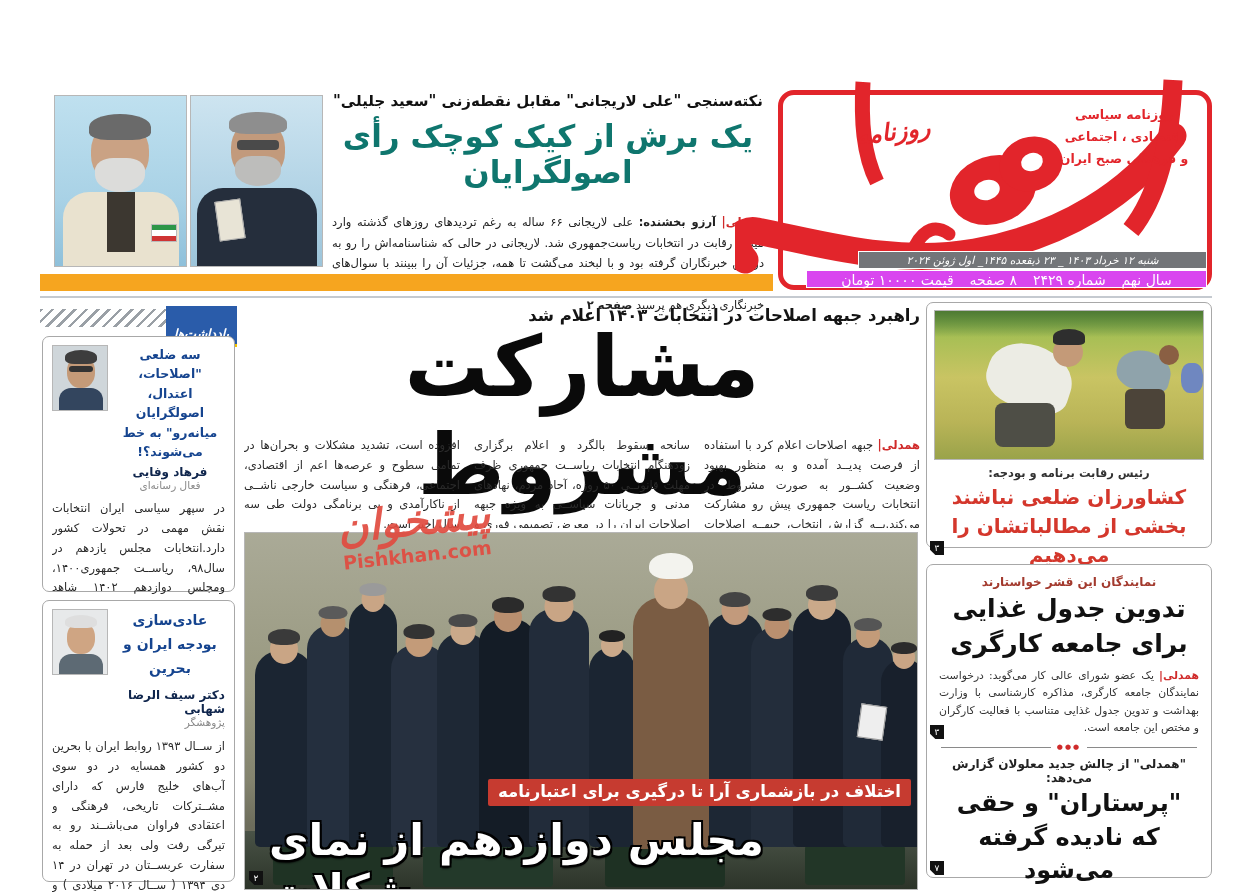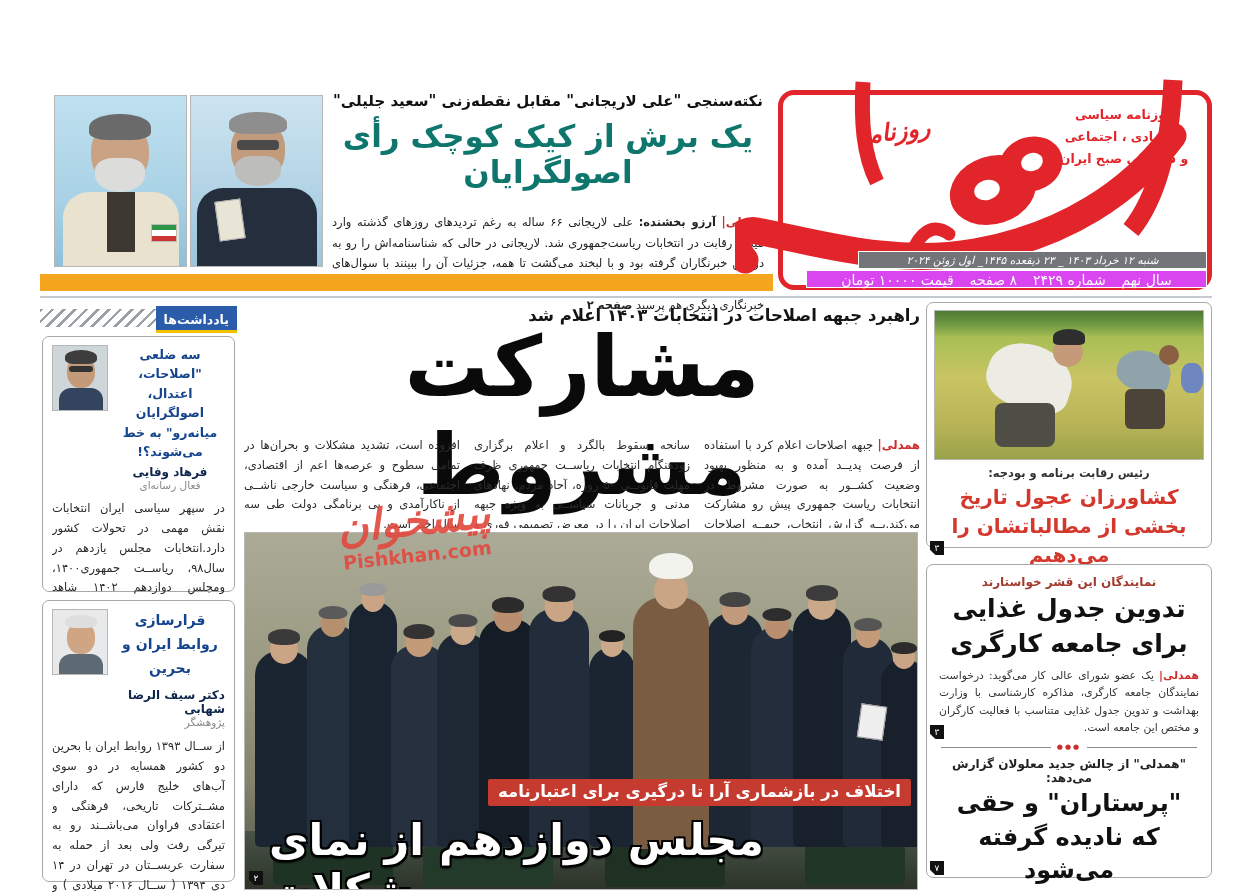--- a/index.html
+++ b/index.html
@@ -82,21 +82,21 @@
   <div class="abs rtl" style="left:1048px;top:104px;width:152px;text-align:center;color:#e2252b;font-weight:bold;font-size:12.5px;line-height:1.75;">
     <div>روزنامه سیاسی</div>
     <div>اقتصادی ، اجتماعی</div>
     <div>و فرهنگی صبح ایران</div>
   </div>
   <div class="abs rtl" style="left:858px;top:251px;width:349px;height:18px;background:#737579;color:#fff;font-size:10.8px;line-height:18px;text-align:center;border:1px solid #fff;font-style:italic;">شنبه ۱۲ خرداد ۱۴۰۳ _ ۲۳ ذیقعده ۱۴۴۵_ اول ژوئن ۲۰۲۴</div>
   <div class="abs rtl" style="left:806px;top:270px;width:401px;height:18px;background:#d946ef;color:#fff;font-size:14px;line-height:18px;text-align:center;border:1px solid #fff;">سال نهم _ شماره ۲۴۲۹ _ ۸ صفحه _ قیمت ۱۰۰۰۰ تومان</div>
 
   <div class="abs" style="left:40px;top:306px;width:197px;height:26px;">
     <div class="hatch abs" style="left:0;top:3px;width:130px;height:18px;"></div>
-    <div class="abs" style="right:0;top:0;background:#2a5caa;color:#fff;font-weight:bold;font-size:12.5px;padding:6px 8px 3px;border-bottom:3px solid #f2c200;">یادداشت‌ها</div>
+    <div class="abs" style="right:0;top:0;background:#2a5caa;color:#fff;font-weight:bold;font-size:12.5px;padding:20px 8px 3px;border-bottom:3px solid #f2c200;font-style:italic;">یادداشت‌ها</div>
   </div>
 
   <div class="abs note-card" style="left:42px;top:336px;width:193px;height:256px;padding:8px 9px;">
     <div style="display:flex;gap:7px;">
       <div class="photo-frame" style="order:2;width:56px;height:66px;flex:0 0 auto;background:#cfd6da;position:relative;">
         <div class="abs" style="left:14px;top:10px;width:28px;height:32px;background:#c49a78;border-radius:46%;"></div>
         <div class="abs" style="left:12px;top:4px;width:32px;height:14px;background:#3d3d3d;border-radius:50% 50% 30% 30%;"></div>
         <div class="abs" style="left:16px;top:20px;width:24px;height:6px;background:#333;border-radius:3px;"></div>
         <div class="abs" style="left:6px;top:42px;width:44px;height:24px;background:#33455e;border-radius:12px 12px 0 0;"></div>
       </div>
@@ -110,21 +110,21 @@
   </div>
 
   <div class="abs note-card" style="left:42px;top:600px;width:193px;height:282px;padding:8px 9px;">
     <div style="display:flex;gap:7px;">
       <div class="photo-frame" style="order:2;width:56px;height:66px;flex:0 0 auto;background:#e7e9ea;position:relative;">
         <div class="abs" style="left:14px;top:12px;width:28px;height:32px;background:#cfa583;border-radius:46%;"></div>
         <div class="abs" style="left:12px;top:5px;width:32px;height:13px;background:#dedede;border-radius:50% 50% 30% 30%;"></div>
         <div class="abs" style="left:6px;top:44px;width:44px;height:22px;background:#5d6a74;border-radius:12px 12px 0 0;"></div>
       </div>
       <div style="order:1;flex:1;">
-        <div class="note-title" style="font-size:14px;line-height:1.7;">قرار‌سازی روابط ایران و بحرین</div>
+        <div class="note-title" style="font-size:14px;line-height:1.7;">عادی‌سازی بودجه ایران و بحرین</div>
         <div class="note-author" style="text-align:right;margin-top:8px;">دکتر سیف الرضا شهابی</div>
         <div class="note-role" style="text-align:right;">پژوهشگر</div>
       </div>
     </div>
     <div class="jt small-body" style="margin-top:9px;height:182px;overflow:hidden;">از ســال ۱۳۹۳ روابط ایران با بحرین دو کشور همسایه در دو سوی آب‌های خلیج فارس که دارای مشــترکات تاریخی، فرهنگی و اعتقادی فراوان می‌باشــند رو به تیرگی رفت ولی بعد از حمله به سفارت عربســتان در تهران در ۱۴ دی ۱۳۹۴ ( ســال ۲۰۱۶ میلادی ) و قطع روابط دیپلماتیک بین تهران و ریاض بــدون فوت وقت بحرین در تبعیت از عربستان روابط خودش با تهران را قطع کرد! در پی آن افتادن بحرین در دام پیمان ابراهیم که ترامپ با نقشه داماد یهودی صهیونیستی اش گسترده بود و عادی سازی رابطه منامه با تل آویو اختلاف ایران و بحرین عمیق‌تر شد.</div>
   </div>
 
   <div class="abs rtl" style="left:244px;top:306px;width:676px;text-align:right;font-size:16.5px;font-weight:bold;color:#141414;">راهبرد جبهه اصلاحات در انتخابات ۱۴۰۳ اعلام شد</div>
   <div class="abs rtl" style="left:244px;top:318px;width:676px;text-align:center;font-size:84px;font-weight:900;color:#0a0a0a;letter-spacing:-2px;">مشارکت مشروط</div>
 
@@ -226,21 +226,21 @@
       <div class="abs" style="left:118px;top:18px;width:32px;height:16px;background:#2e2e2e;border-radius:50% 50% 20% 20%;"></div>
       <div class="abs" style="left:60px;top:92px;width:60px;height:44px;background:#4e4e46;border-radius:8px;"></div>
 
       <div class="abs" style="left:182px;top:40px;width:54px;height:40px;background:#8fa3ab;border-radius:50% 50% 30% 40%;transform:rotate(14deg);"></div>
       <div class="abs" style="left:224px;top:34px;width:20px;height:20px;background:#8a5f43;border-radius:50%;"></div>
       <div class="abs" style="left:190px;top:78px;width:40px;height:40px;background:#4c4439;border-radius:6px;"></div>
       <div class="abs" style="left:246px;top:52px;width:22px;height:30px;background:#6f87c0;border-radius:40%;"></div>
     </div>
     <div class="rtl" style="text-align:center;font-size:11.5px;font-weight:bold;color:#333;margin-top:6px;">رئیس رقابت برنامه و بودجه:</div>
     <div class="rtl" style="text-align:center;font-size:20px;font-weight:900;color:#d4372c;margin-top:3px;line-height:1.45;">
-      <div>کشاورزان عجول تاریخ</div>
+      <div>کشاورزان ضلعی نباشند</div>
       <div>بخشی از مطالباتشان را می‌دهیم</div>
     </div>
     <div class="fold" style="left:3px;bottom:-8px;">۳</div>
   </div>
 
   <div class="abs note-card rtl" style="left:926px;top:564px;width:286px;height:314px;padding:10px 12px 8px;">
     <div style="text-align:center;font-size:12px;font-weight:bold;color:#a33a2e;">نمایندگان این قشر خواستارند</div>
     <div class="headline-black" style="text-align:center;font-size:25px;line-height:1.4;margin-top:2px;">
       <div>تدوین جدول غذایی</div>
       <div>برای جامعه کارگری</div>

